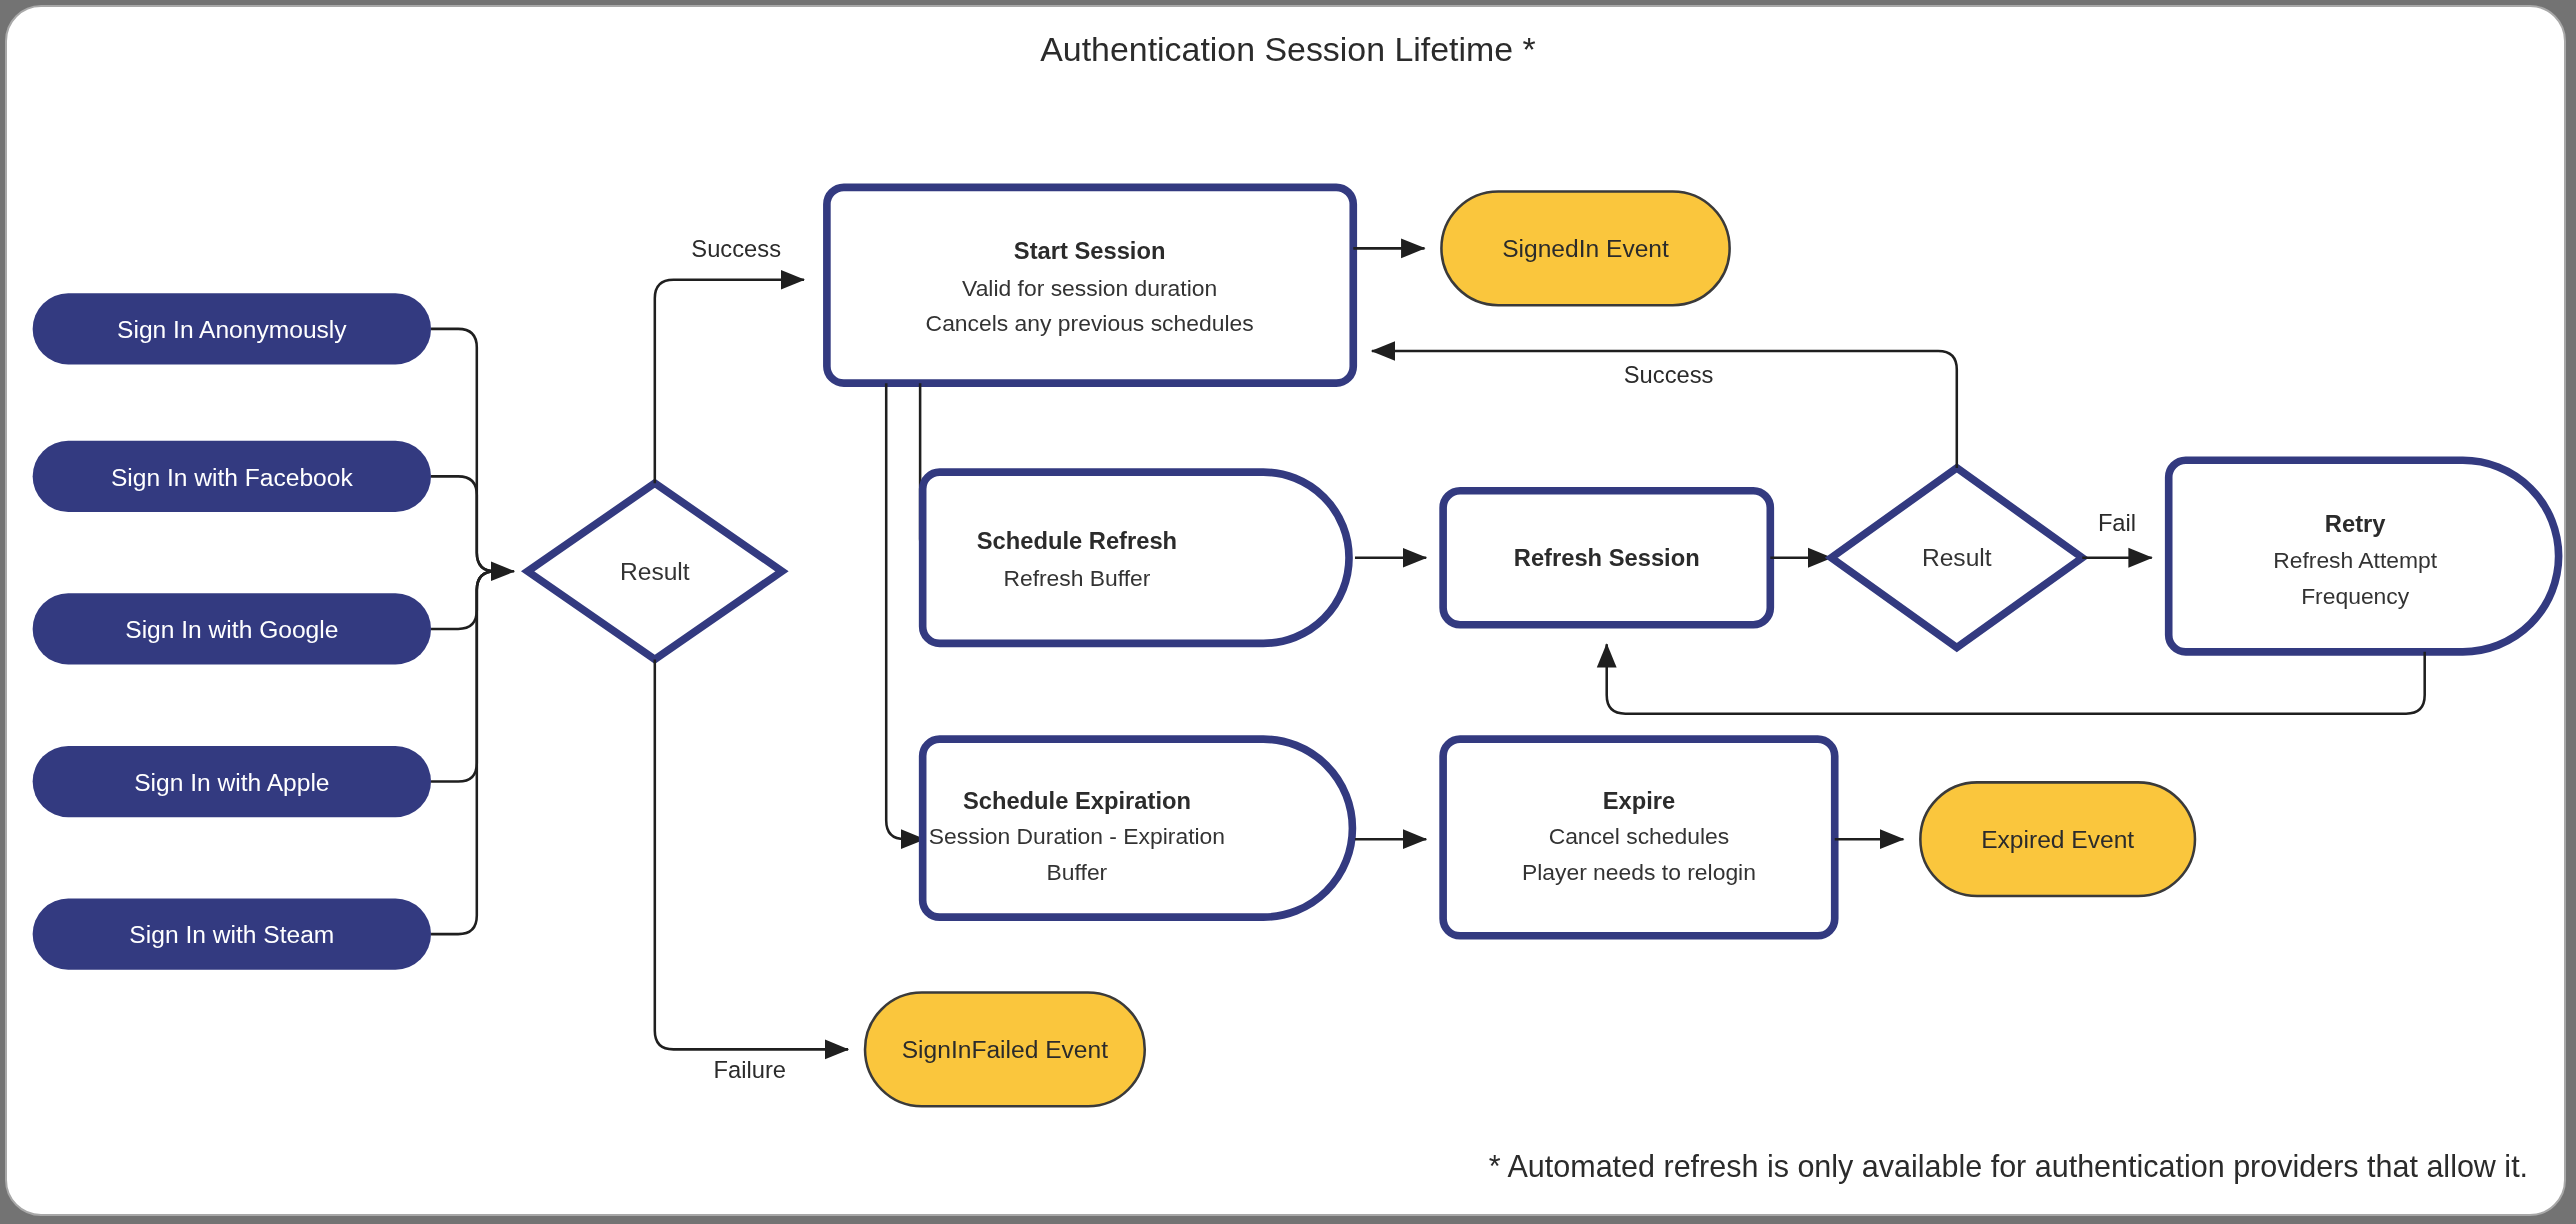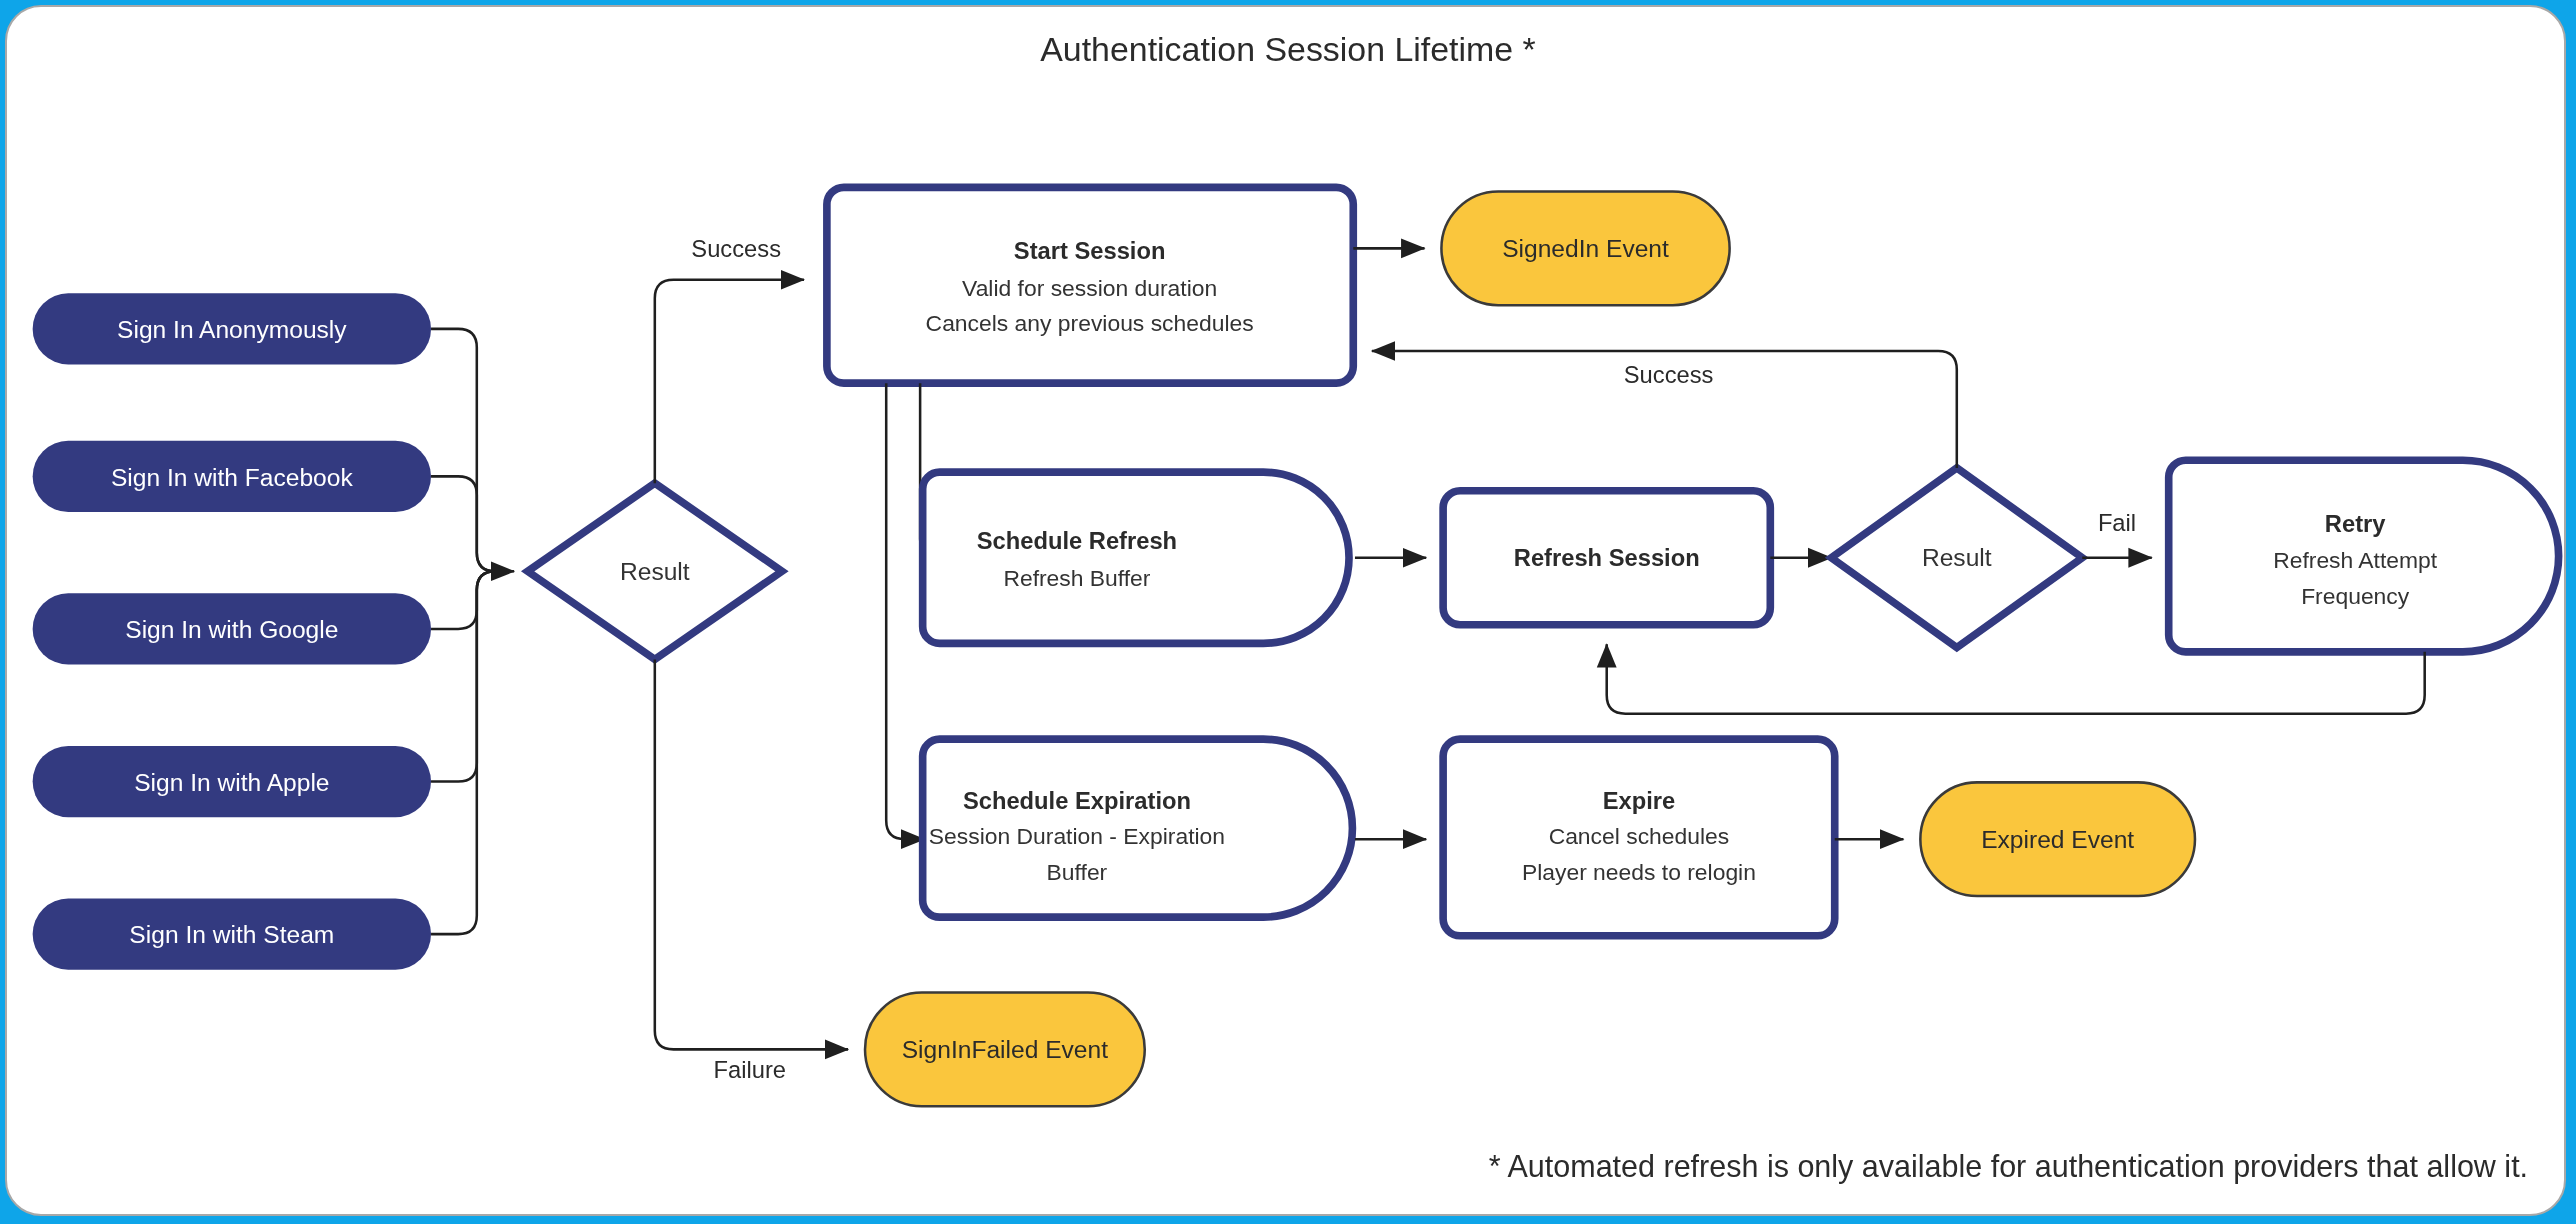--- a/index.html
+++ b/index.html
@@ -5,21 +5,21 @@
   html, body {
     margin: 0;
     padding: 0;
     background: #ffffff;
     font-family: "Liberation Sans", sans-serif;
   }
   #canvas {
     position: relative;
     width: 2576px;
     height: 1224px;
-    background: #0ea5e9;
+    background: #737373;
     overflow: hidden;
   }
   #frame {
     position: absolute;
     left: 5.1px;
     top: 5.1px;
     width: 2561px;
     height: 1211px;
     border: 2.5px solid #a8a8a8;
     border-radius: 36px;

